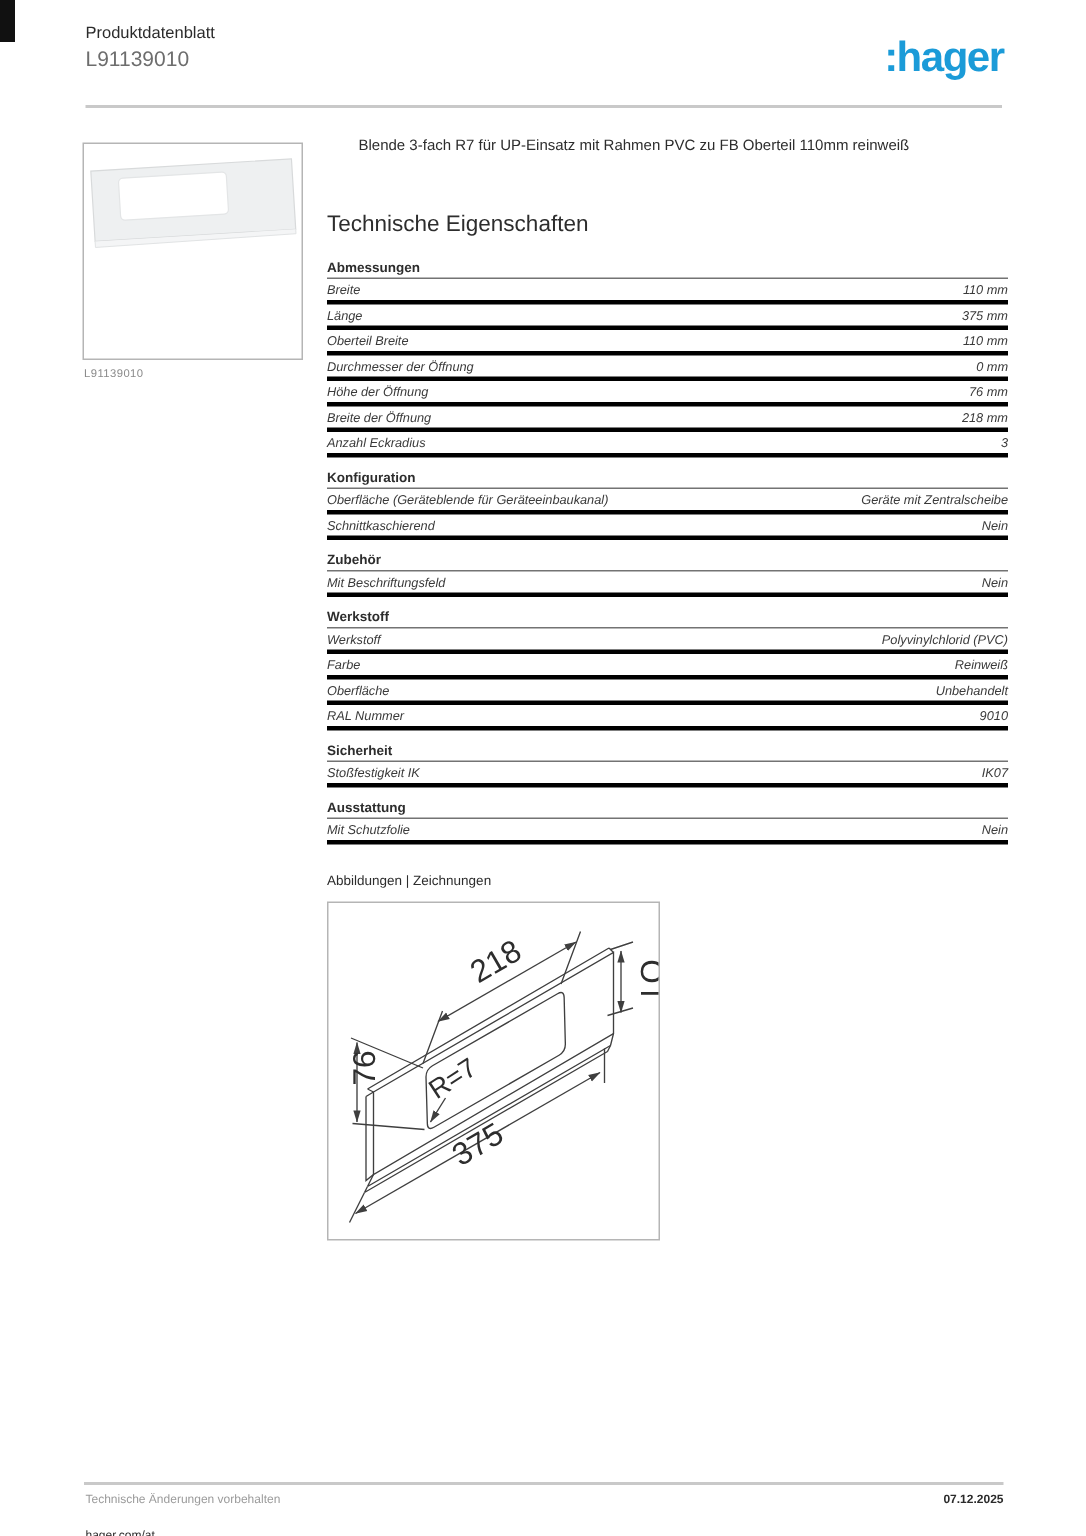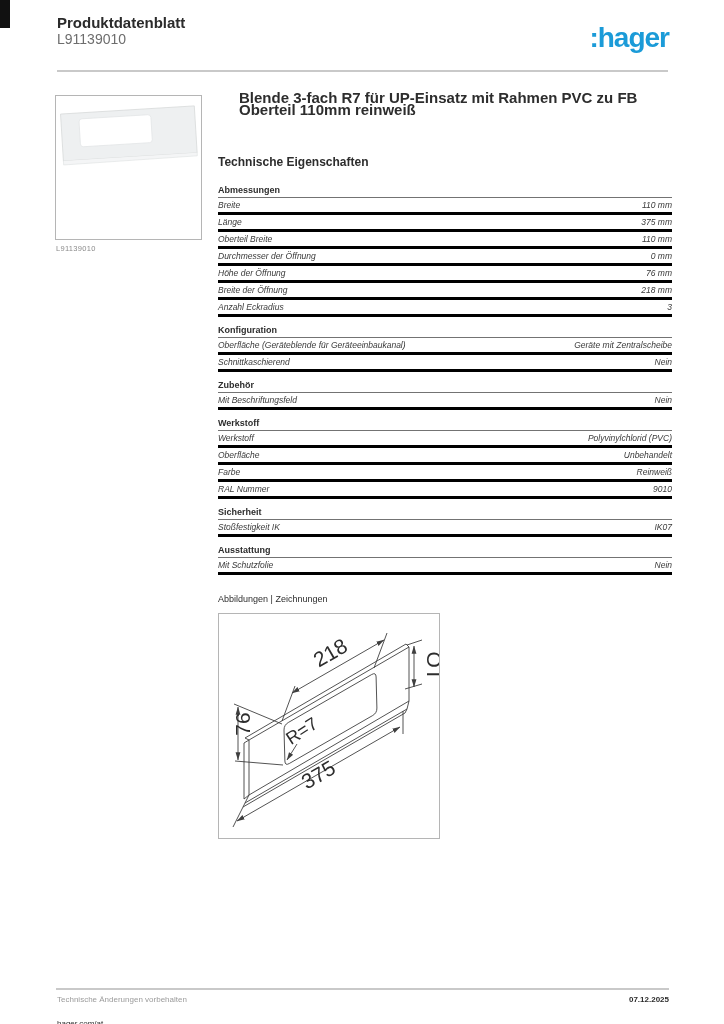--- a/index.html
+++ b/index.html
@@ -4,34 +4,34 @@
 <style>
   * { margin:0; padding:0; box-sizing:border-box; }
   html,body { background:#ffffff; }
   body { font-family:"Liberation Sans", sans-serif; color:#2d2d2d; }
   .page { position:relative; width:724px; height:1024px; background:#fff; overflow:hidden; }
 
   .corner-mark { position:absolute; left:0; top:0; width:10px; height:28px; background:#111; }
 
   
   .header { position:absolute; left:57px; top:14px; width:612px; display:flex; justify-content:space-between; align-items:flex-start; }
-  .title { font-size:15px; font-weight:bold; color:#2b2b2b; line-height:17px;text-align:center; }
+  .title { font-size:11px; font-weight:normal; color:#2b2b2b; line-height:17px;text-align:center; }
   .subtitle { font-size:14px; color:#6d6d6d; line-height:16px; }
   .logo { font-size:28px; font-weight:bold; letter-spacing:-1px; margin-top:8px; }
   .hr { position:absolute; background:#c9c9c9; }
   .header-hr { left:57px; top:70px; width:611px; height:2px; }
 
   
   .product-box { position:absolute; left:55px; top:95px; width:147px; height:145px; border:1px solid #b5b5b5; background:#fff; }
   .product-caption { position:absolute; left:56px; top:244px; font-size:7.5px; color:#8a8a8a; letter-spacing:0.3px; }
 
   
   .main-col { position:absolute; left:218px; top:92px; width:454px; }
-  .desc { font-size:15px; font-weight:bold; line-height:12px; margin-bottom:23px;padding-left:21px; }
-  .tech-title { font-size:12px; font-weight:bold; line-height:12px; margin-bottom:17px;margin-top:40px; }
+  .desc { font-size:10px; font-weight:normal; line-height:12px; margin-bottom:23px;padding-left:21px; }
+  .tech-title { font-size:15px; font-weight:normal; line-height:12px; margin-bottom:17px;margin-top:40px; }
   .sec { margin-bottom:8px; }
   .sec-h { font-size:9px; font-weight:bold; line-height:11px; padding-bottom:1px; border-bottom:1px solid #737373; }
   .row { display:flex; justify-content:space-between; align-items:flex-end; font-size:8.5px; line-height:10px; padding:2px 0; border-bottom:3px solid #000000;font-style:italic; }
   .row .lbl { color:#3a3a3a; }
   .row .val { color:#3a3a3a; text-align:center; white-space:nowrap; }
 
   .drawings-title { font-size:9px; font-weight:normal; line-height:12px; margin-top:18px; margin-bottom:8px; }
   .drawing-box { width:222px; height:226px; border:1px solid #b5b5b5; background:#fff; }
   .drawing-box svg { display:block; }
   .dim-text { font-size:21px; fill:#2d2d2d; }
@@ -125,26 +125,26 @@
             <span class="val">Nein</span>
           </div>
         </div>
         <div class="sec">
           <div class="sec-h">Werkstoff</div>
           <div class="row">
             <span class="lbl">Werkstoff</span>
             <span class="val">Polyvinylchlorid (PVC)</span>
           </div>
           <div class="row">
+            <span class="lbl">Farbe</span>
+            <span class="val">Reinweiß</span>
+          </div>
+          <div class="row">
             <span class="lbl">Oberfläche</span>
             <span class="val">Unbehandelt</span>
-          </div>
-          <div class="row">
-            <span class="lbl">Farbe</span>
-            <span class="val">Reinweiß</span>
           </div>
           <div class="row">
             <span class="lbl">RAL Nummer</span>
             <span class="val">9010</span>
           </div>
         </div>
         <div class="sec">
           <div class="sec-h">Sicherheit</div>
           <div class="row">
             <span class="lbl">Stoßfestigkeit IK</span>

